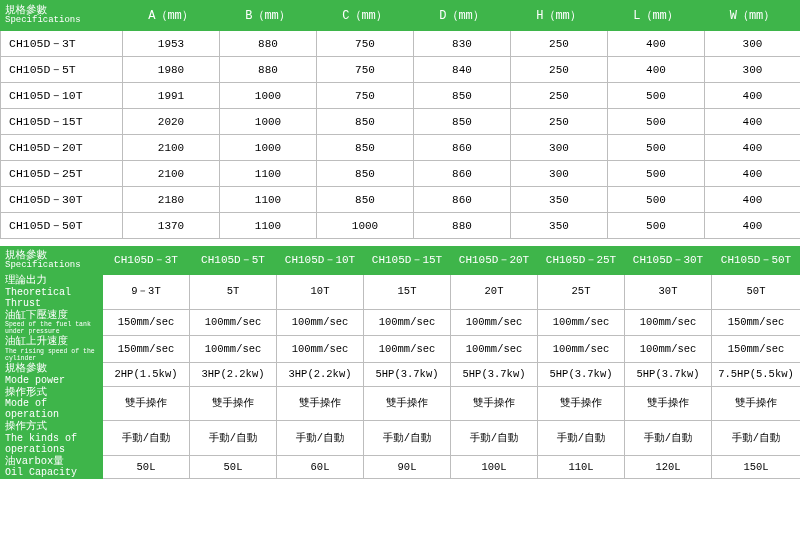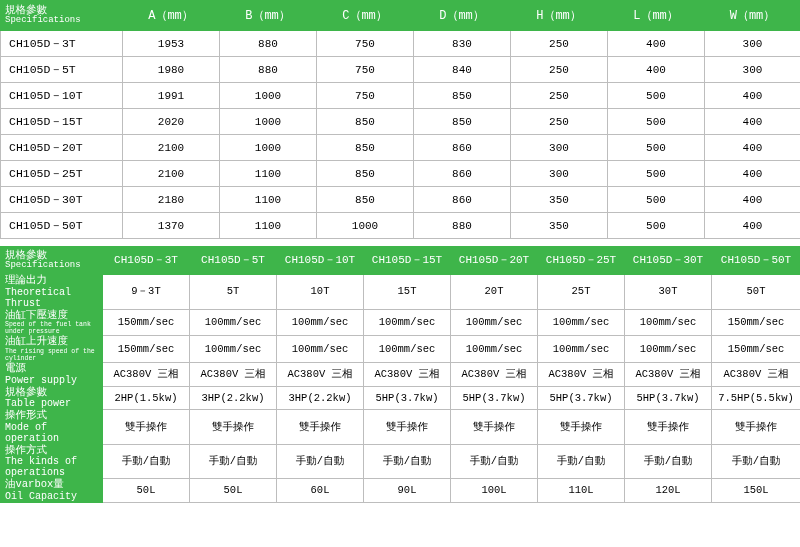--- a/index.html
+++ b/index.html
@@ -276,36 +276,22 @@
         <td>100mm/sec</td>
         <td>100mm/sec</td>
         <td>100mm/sec</td>
         <td>100mm/sec</td>
         <td>100mm/sec</td>
         <td>100mm/sec</td>
         <td>150mm/sec</td>
       </tr>
       <tr>
         <td class="rowlab">
-          <span class="cn">電源</span>
-          <span class="en">Power supply</span>
-        </td>
-        <td>AC380V 三相</td>
-        <td>AC380V 三相</td>
-        <td>AC380V 三相</td>
-        <td>AC380V 三相</td>
-        <td>AC380V 三相</td>
-        <td>AC380V 三相</td>
-        <td>AC380V 三相</td>
-        <td>AC380V 三相</td>
-      </tr>
-      <tr>
-        <td class="rowlab">
           <span class="cn">規格參數</span>
-          <span class="en">Table power</span>
+          <span class="en">Mode power</span>
         </td>
         <td>2HP(1.5kw)</td>
         <td>3HP(2.2kw)</td>
         <td>3HP(2.2kw)</td>
         <td>5HP(3.7kw)</td>
         <td>5HP(3.7kw)</td>
         <td>5HP(3.7kw)</td>
         <td>5HP(3.7kw)</td>
         <td>7.5HP(5.5kw)</td>
       </tr>

